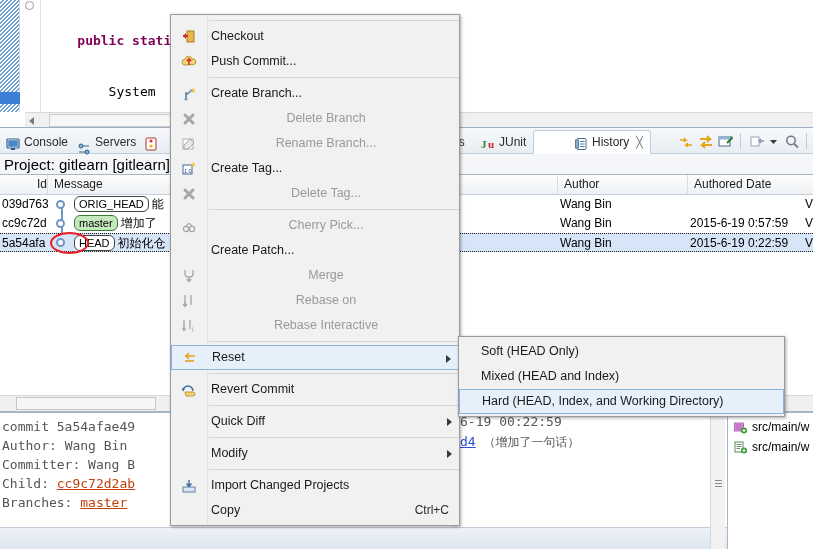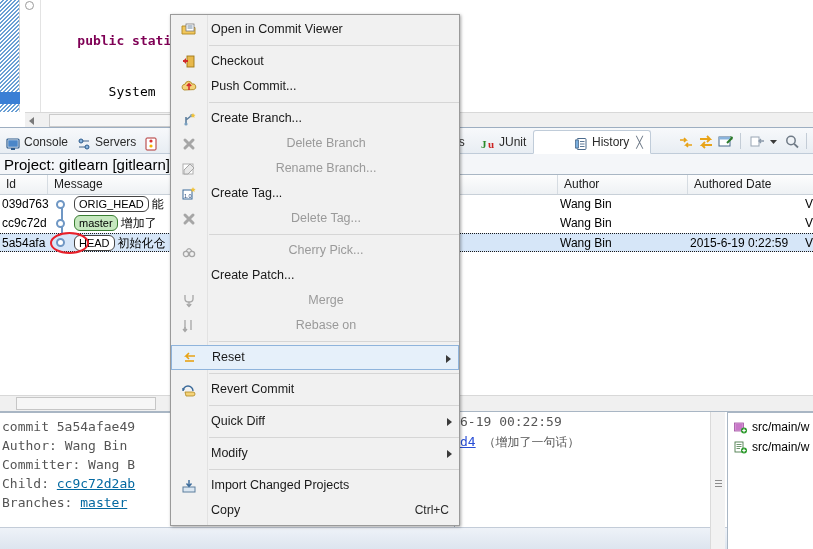--- a/index.html
+++ b/index.html
@@ -142,21 +142,21 @@
   }
 
   
   .lower { position: absolute; left: 0; top: 284px; width: 813px; height: 243px; background:#fff; }
   .detail {
     position: absolute; left: 0; top: 0; width: 455px; bottom: 22px;
     background: #fff; border: 1px solid #a9b6c4; border-left:none;
     font-family: "DejaVu Sans Mono", monospace; font-size: 13px; color: #555;
     overflow: hidden; padding: 4px 0 0 2px; line-height: 19px;
   }
-  .detail a { color: #0369a1; }
+  .detail a { color: #c2410c; }
   .detail .cjk { font-family: "DejaVu Sans", sans-serif; font-size: 12px; color:#555; }
   .detail-vscroll {
     position: absolute; left: 440px; top: 0; width: 15px; bottom: 22px;
     background: #f2f2f2; border-left: 1px solid #dadada;
   }
   .detail-vscroll .grip {
     position: absolute; left: 4px; top: 68px; width: 7px; height: 8px;
   }
   .detail-vscroll .grip i { display:block; height:1px; background:#8d8d8d; margin-bottom:2px; }
   .filelist {
@@ -249,21 +249,21 @@
         <span class="ico">
           <svg width="14" height="14" viewBox="0 0 14 14">
               <rect x="1" y="2" width="12" height="9" rx="1" fill="#ffffff" stroke="#2c5a8c" stroke-width="1.2"></rect>
               <rect x="2.2" y="3.2" width="9.6" height="6.6" fill="#4a86c8"></rect>
               <rect x="5" y="11" width="4" height="2" fill="#2c5a8c"></rect>
             </svg>
         </span>
         <span>Console</span>
       </div>
 
-      <div class="tab" style="left:73px;">
+      <div class="tab" style="left:73px;align-items:flex-end;">
         <span class="ico">
           <svg width="14" height="14" viewBox="0 0 14 14">
               <line x1="2" y1="4" x2="12" y2="4" stroke="#5c7a9c" stroke-width="1.2"></line>
               <line x1="2" y1="10" x2="12" y2="10" stroke="#5c7a9c" stroke-width="1.2"></line>
               <circle cx="4" cy="4" r="2" fill="#8ab4dd" stroke="#2c5a8c"></circle>
               <circle cx="10" cy="10" r="2" fill="#8ab4dd" stroke="#2c5a8c"></circle>
             </svg>
         </span>
         <span>Servers</span>
       </div>
@@ -346,21 +346,21 @@
             </svg>
         </span>
         <span class="tb-sep"></span>
       </div>
     </div>
 
     <div class="proj-label">Project: gitlearn [gitlearn]</div>
 
     <div class="hist">
       <div class="hist-head">
-        <div class="hcol" style="left:0;width:48px;">Id</div>
+        <div class="hcol" style="left:0;width:48px;text-align:right;">Id</div>
         <div class="hcol" style="left:48px;width:510px;">Message</div>
         <div class="hcol" style="left:558px;width:130px;">Author</div>
         <div class="hcol" style="left:688px;width:125px;border-right:none;">Authored Date</div>
       </div>
 
       <div class="hist-body">
 
         <div class="graph-line" style="top:9px;height:38px;"></div>
 
         <div class="hrow">
@@ -374,20 +374,21 @@
           <div class="cell" style="left:805px;width:10px;">V</div>
         </div>
 
         <div class="hrow">
           <div class="cell" style="left:2px;width:56px;">cc9c72d</div>
           <div class="graph-dot" style="top:5px;"></div>
           <div class="cell" style="left:74px;width:480px;">
             <span class="ref-chip branch">master</span><span class="cjk">增加了</span>
           </div>
           <div class="cell" style="left:560px;width:128px;">Wang Bin</div>
+          <div class="cell" style="left:690px;width:110px;">2015-6-19 0:57:59</div>
           <div class="cell" style="left:805px;width:10px;">V</div>
         </div>
 
         <div class="hrow sel focus">
           <div class="cell" style="left:2px;width:56px;">5a54afa</div>
           <div class="graph-dot" style="top:4px;"></div>
           <div class="cell" style="left:74px;width:480px;">
             <span class="ref-chip head">HEAD</span><span class="cjk">初始化仓</span>
           </div>
           <div class="cell" style="left:560px;width:128px;">Wang Bin</div>
@@ -474,31 +475,20 @@
           <i></i>
           <i></i>
           <i></i>
           <i></i>
         </span>
     </div>
   </div>
 
   <div class="ctxmenu">
 
-    <div class="mi">
-      <span class="mico">
-        <svg width="16" height="16" viewBox="0 0 16 16">
-            <path d="M1 12 V4 h5 l1.5 1.5 H14 v6.5 z" fill="#f2c75c" stroke="#b08820" stroke-width=".9"></path>
-            <rect x="5" y="2" width="8" height="7" fill="#fff" stroke="#7a7a7a" stroke-width=".8"></rect>
-            <line x1="6.5" y1="4" x2="11.5" y2="4" stroke="#4a6a8c" stroke-width=".8"></line>
-            <line x1="6.5" y1="6" x2="11.5" y2="6" stroke="#4a6a8c" stroke-width=".8"></line>
-          </svg>
-      </span>
-      <span>Open in Commit Viewer</span>
-    </div>
     <div class="msep"></div>
 
     <div class="mi">
       <span class="mico">
         <svg width="16" height="16" viewBox="0 0 16 16">
             <rect x="6" y="2" width="7" height="11" fill="#e8b84b" stroke="#a07818" stroke-width=".9"></rect>
             <path d="M5 4 v6 l-3 -3 z" fill="#d12b2b"></path>
             <path d="M2 7 h5" stroke="#d12b2b" stroke-width="2"></path>
           </svg>
       </span>
@@ -597,20 +587,30 @@
     <div class="mi disabled">
       <span class="mico">
         <svg width="16" height="16" viewBox="0 0 16 16">
             <path d="M4 2 V12 M10 2 V12" stroke="#a6a6a6" stroke-width="1.3" fill="none"></path>
             <path d="M4 9 L4 13 M2 11 L4 13.5 6 11" stroke="#a6a6a6" stroke-width="1.3" fill="none"></path>
           </svg>
       </span>
       <span>Rebase on</span>
     </div>
 
+    <div class="mi disabled">
+      <span class="mico">
+        <svg width="16" height="16" viewBox="0 0 16 16">
+            <path d="M3 2 V11 M9 2 V11" stroke="#a6a6a6" stroke-width="1.3" fill="none"></path>
+            <path d="M3 8 L3 12 M1.5 10.3 L3 12.5 4.5 10.3" stroke="#a6a6a6" stroke-width="1.2" fill="none"></path>
+            <text x="11" y="14" font-family="Liberation Sans, sans-serif" font-size="7" fill="#a6a6a6">i</text>
+          </svg>
+      </span>
+      <span>Rebase Interactive</span>
+    </div>
     <div class="msep"></div>
 
     <div class="mi highlight">
       <span class="mico" style="top:4px;">
         <svg width="16" height="16" viewBox="0 0 16 16">
             <path d="M13 6 H4 l3 -3 M4 6 l3 3" stroke="#e8a317" stroke-width="1.6" fill="none"></path>
             <path d="M3 11 h9" stroke="#e8a317" stroke-width="1.6" fill="none"></path>
           </svg>
       </span>
       <span>Reset</span>
@@ -655,14 +655,25 @@
     </div>
 
     <div class="mi">
       <span class="mico"></span>
       <span>Copy</span>
       <span class="accel">Ctrl+C</span>
     </div>
 
   </div>
 
+  <div class="submenu">
+    <div class="mi">
+      <span>Soft (HEAD Only)</span>
+    </div>
+    <div class="mi">
+      <span>Mixed (HEAD and Index)</span>
+    </div>
+    <div class="mi highlight">
+      <span>Hard (HEAD, Index, and Working Directory)</span>
+    </div>
+  </div>
 
 </div>
 
 </body></html>

